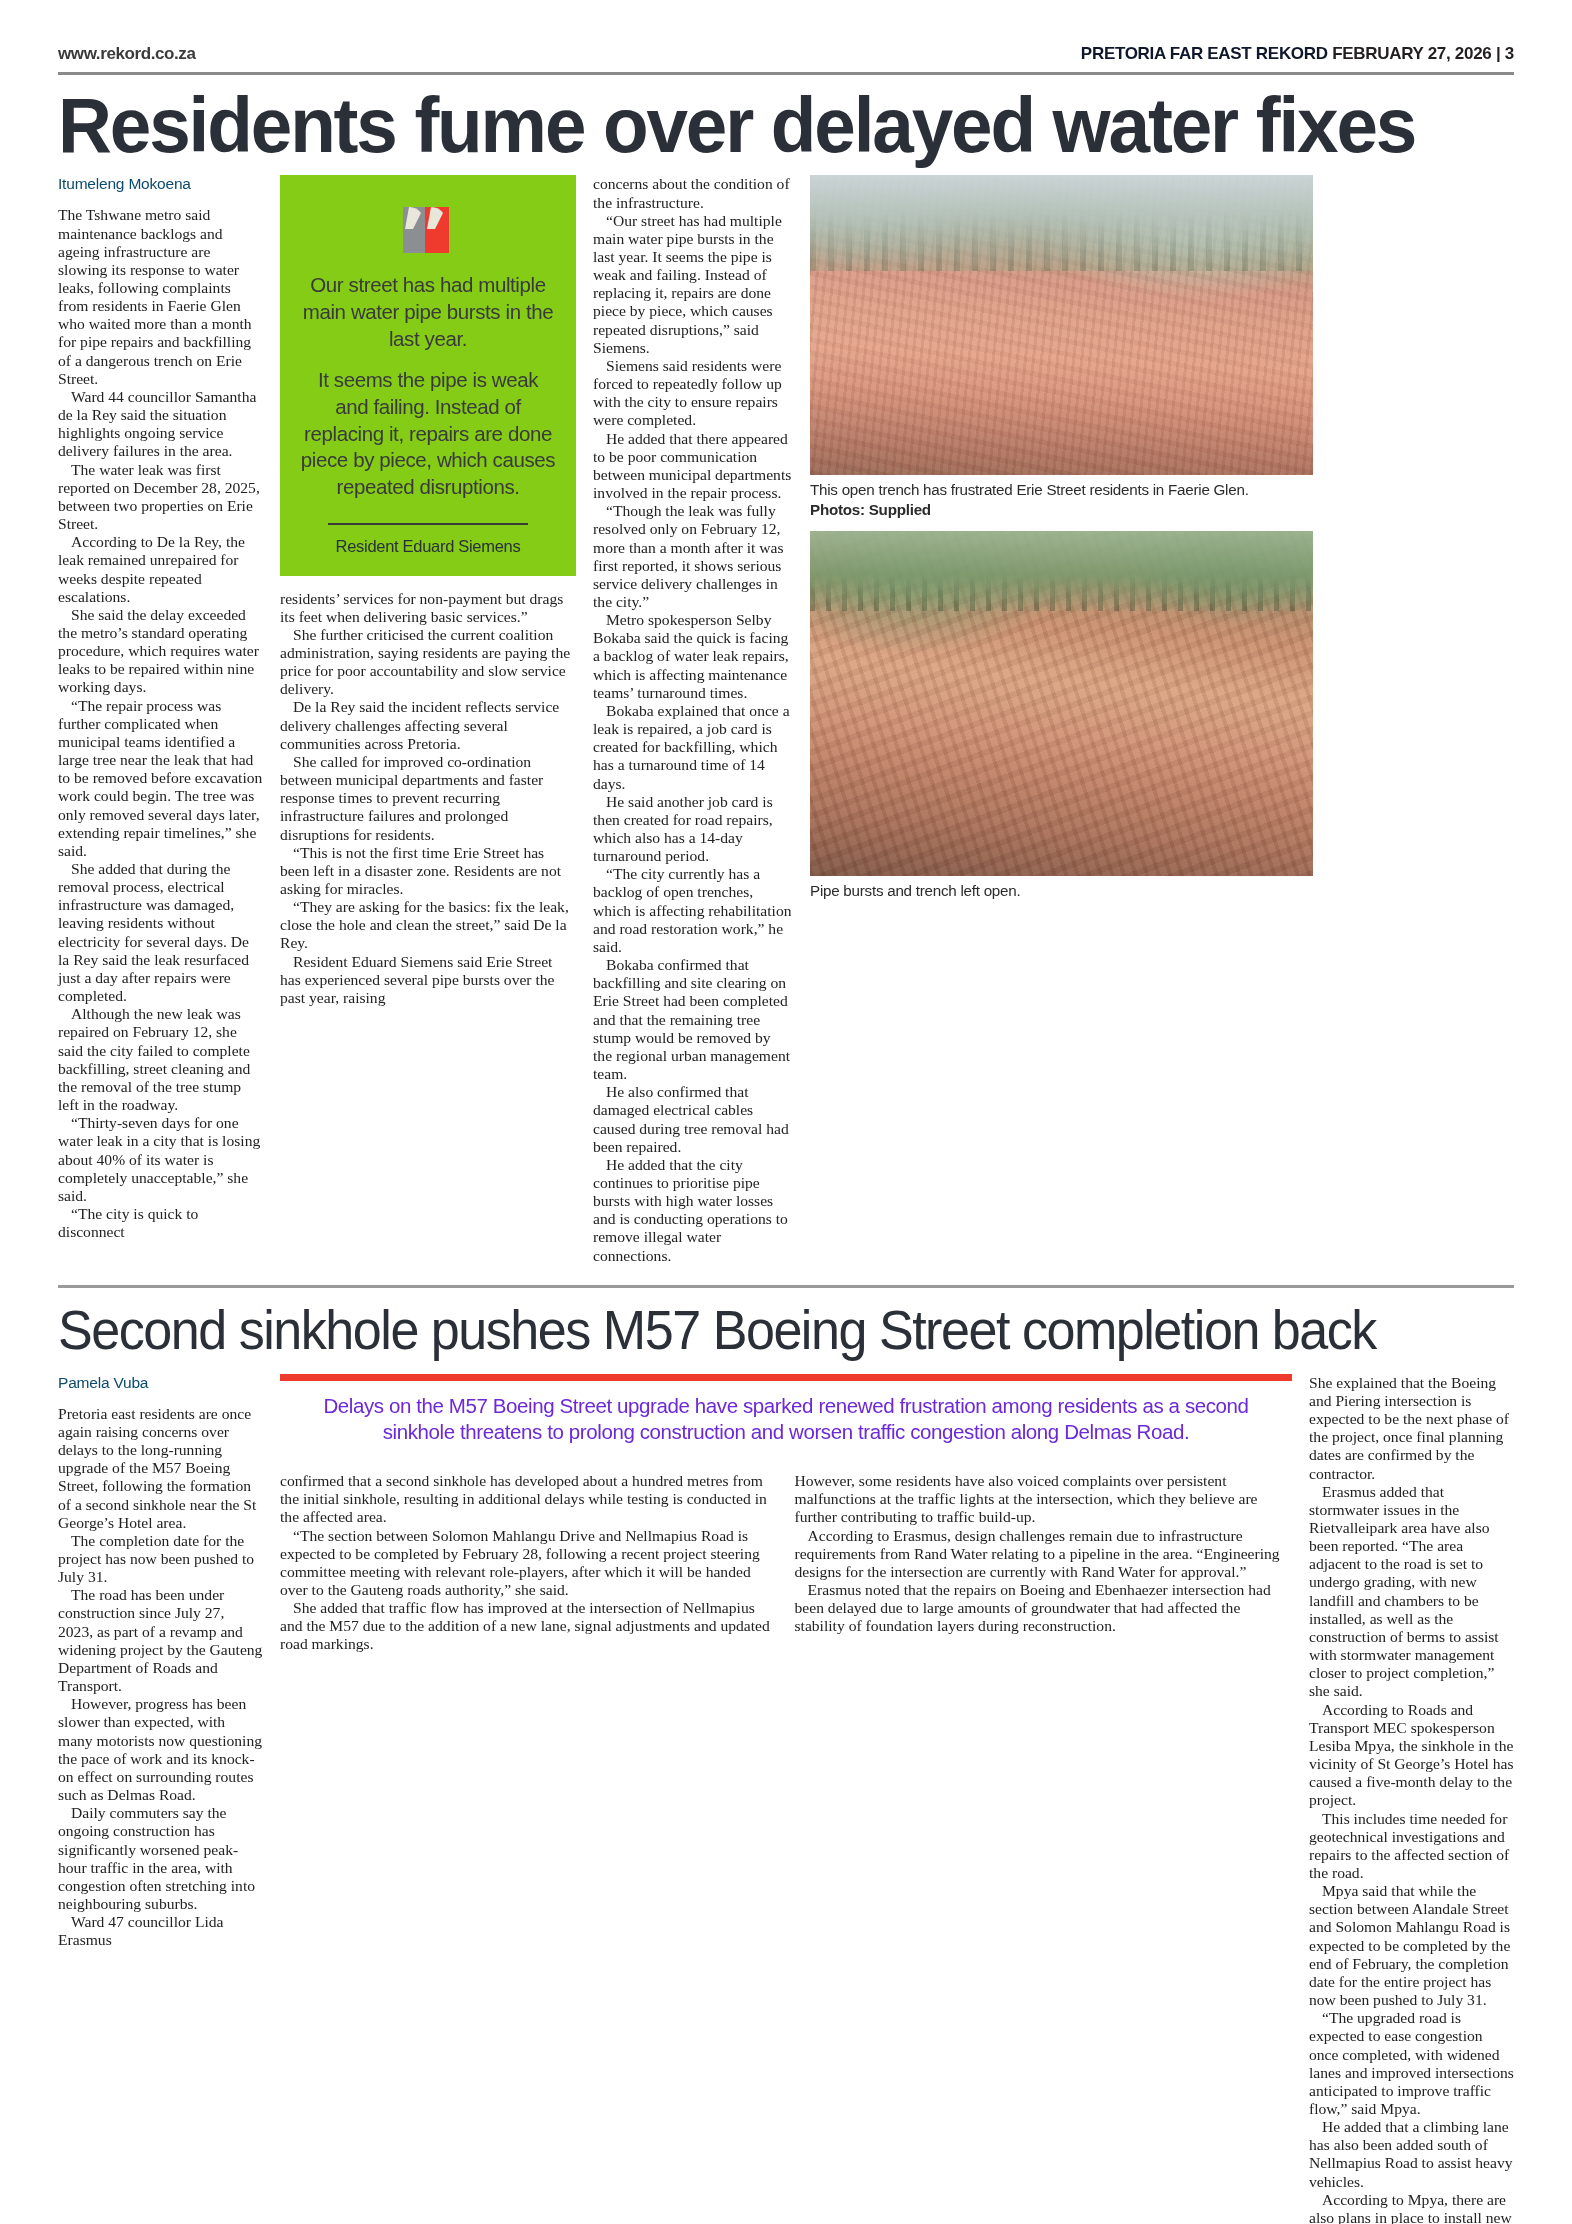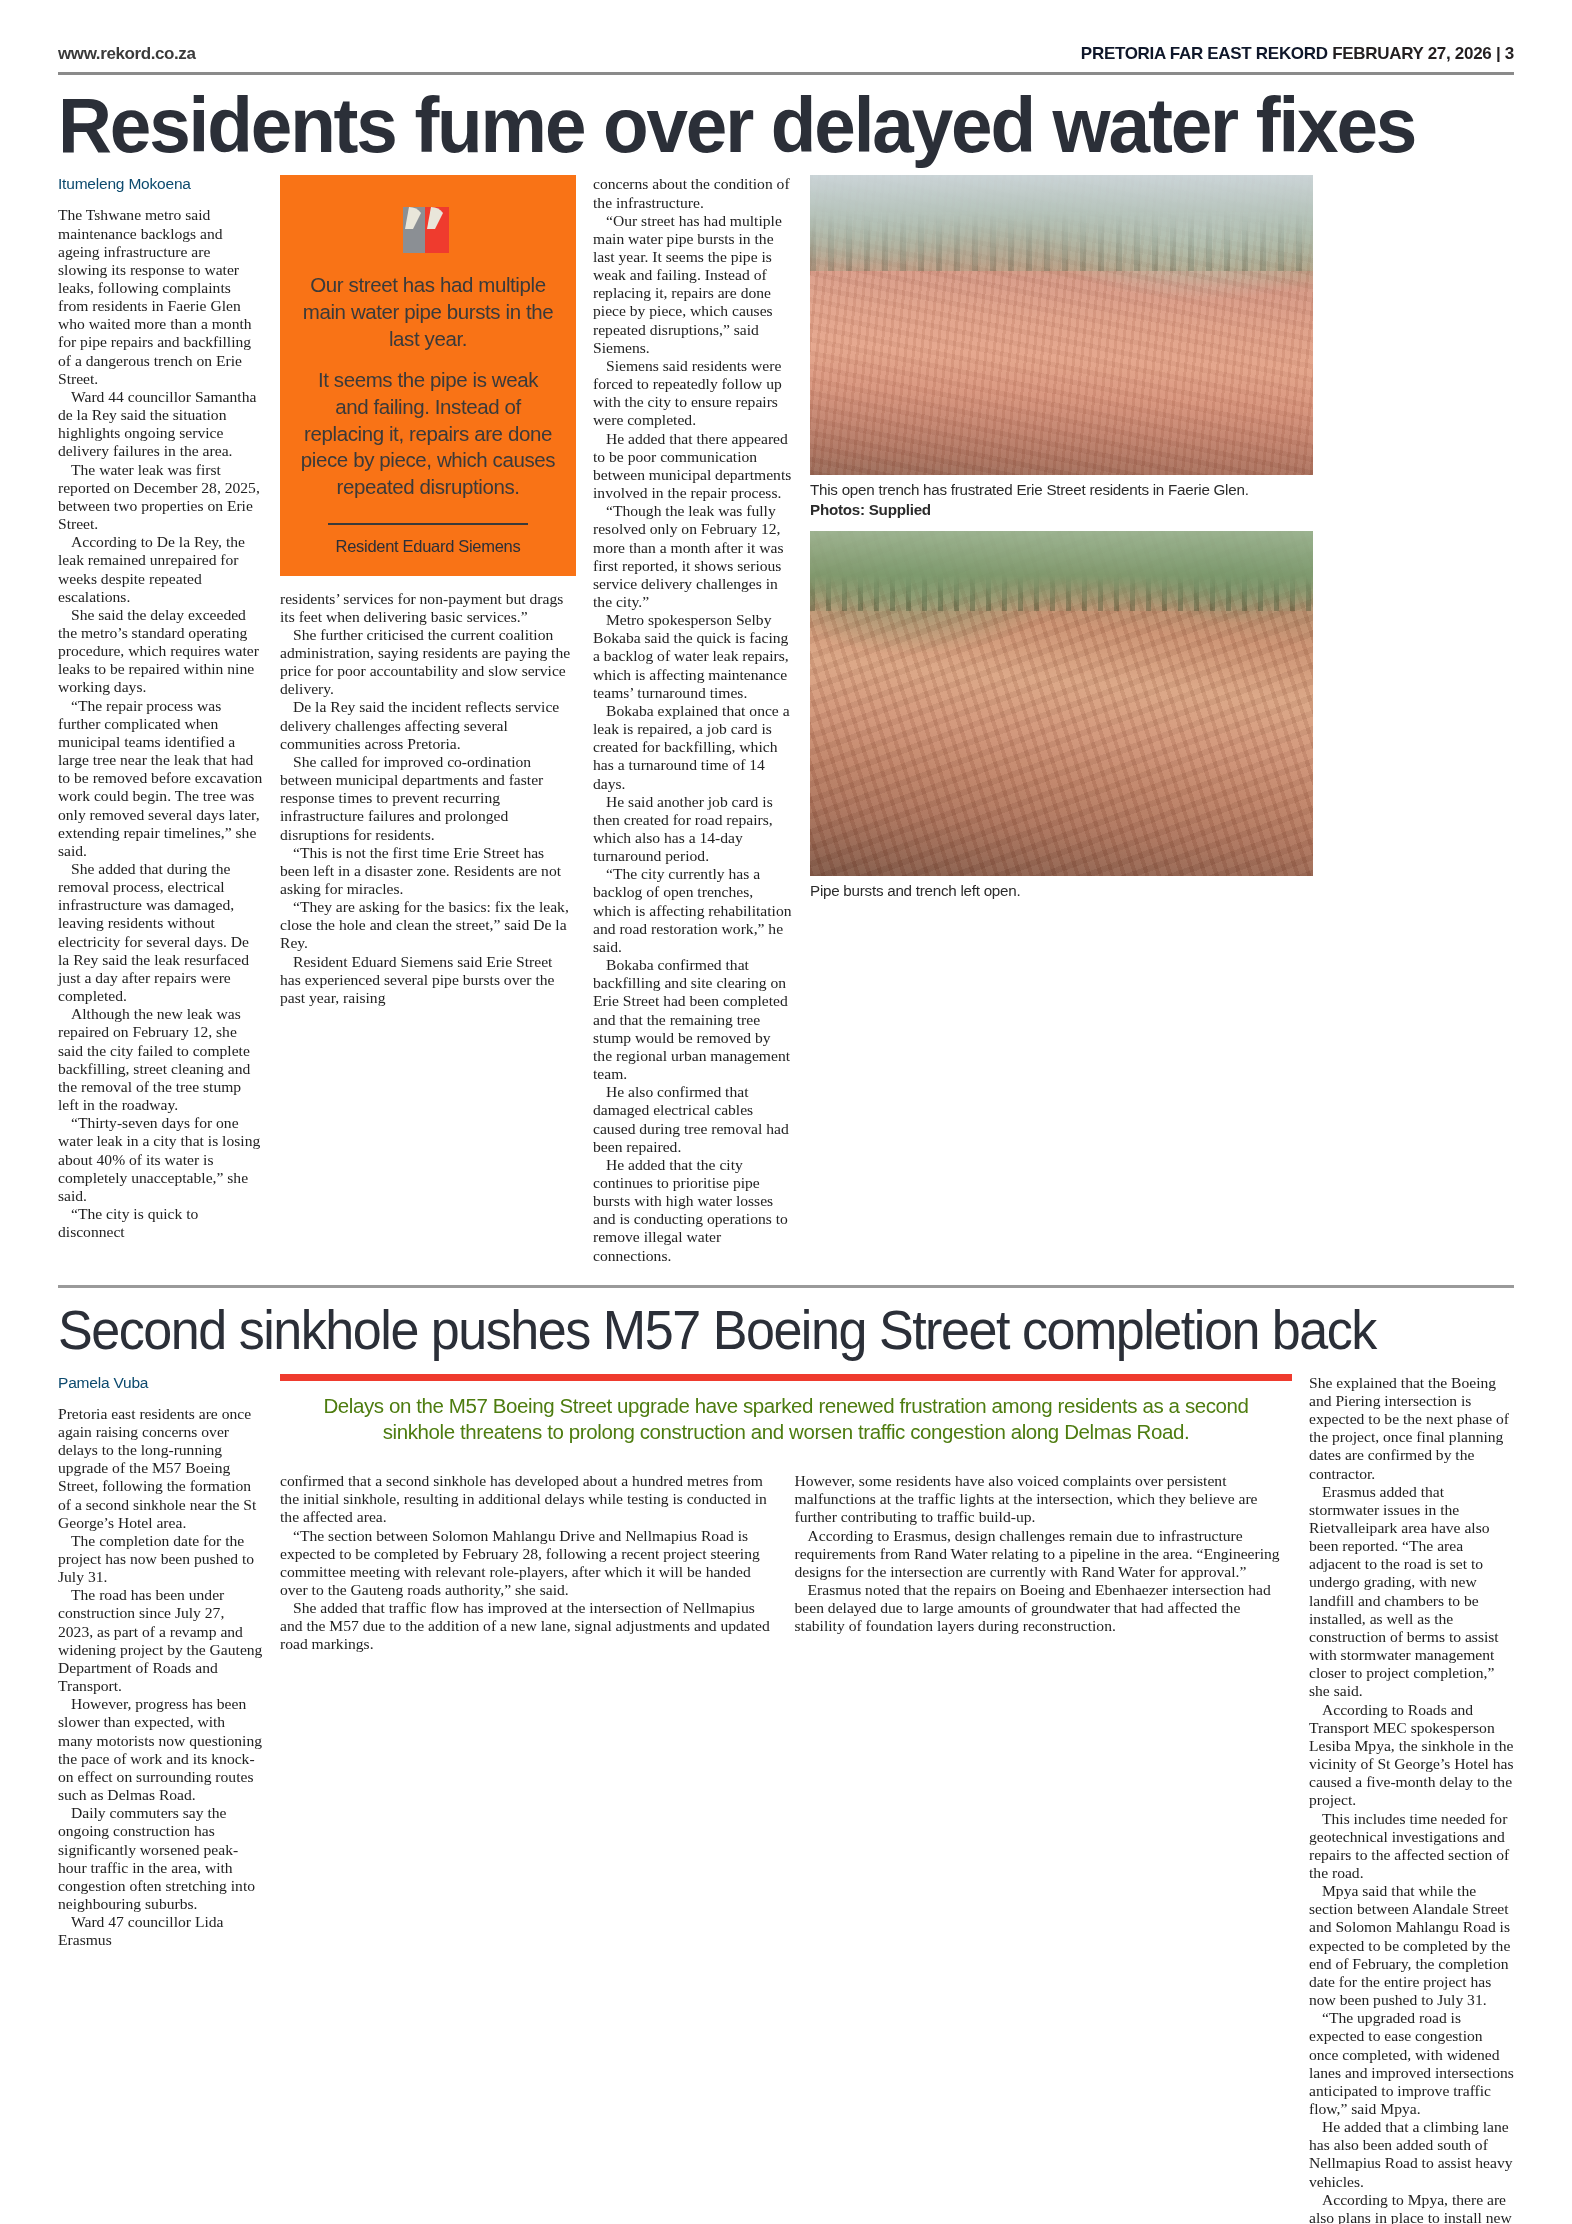--- a/index.html
+++ b/index.html
@@ -61,21 +61,21 @@
     font-size: 15.6px;
     line-height: 1.165;
     text-align: left;
     color: #222;
   }
   .bodytext p { text-indent: 13px; }
   .bodytext p:first-child { text-indent: 0; }
 
   
   .pullquote {
-    background: #f97316;
+    background: #84cc16;
     padding: 26px 20px 20px 20px;
     text-align: center;
     margin-bottom: 14px;
   }
   .qmark { width: 58px; height: 56px; margin: 2px auto 13px auto; display:block; }
   .quote-text {
     font-family: "Liberation Sans", sans-serif;
     font-size: 20.5px;
     line-height: 1.30;
     color: #3a3a3a;
@@ -172,21 +172,21 @@
     grid-template-columns: 205px 1fr 205px;
     column-gap: 17px;
     align-items: start;
   }
   .story2-mid { display: grid; grid-template-columns: 1fr 1fr; column-gap: 17px; }
   .standfirst-wrap { grid-column: 1 / span 2; margin-bottom: 12px; }
   .standfirst-rule { height: 7px; background: #ef3b2e; margin-bottom: 12px; }
   .standfirst {
     font-family: "Liberation Sans", sans-serif;
     font-size: 20.5px; line-height: 1.30; text-align: center;
-    color: #4d7c0f; letter-spacing: -0.4px;
+    color: #6d28d9; letter-spacing: -0.4px;
     padding: 0 16px 14px 16px;
   }
 </style>
 </head>
 <body>
 
 <div class="page">
 
   <div class="masthead">
     <span class="site-url">www.rekord.co.za</span>

